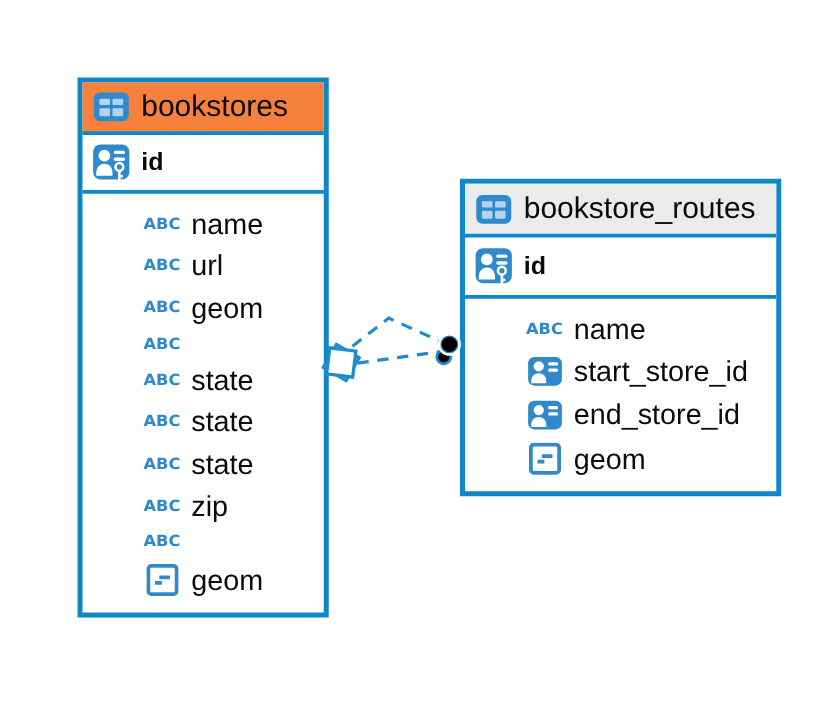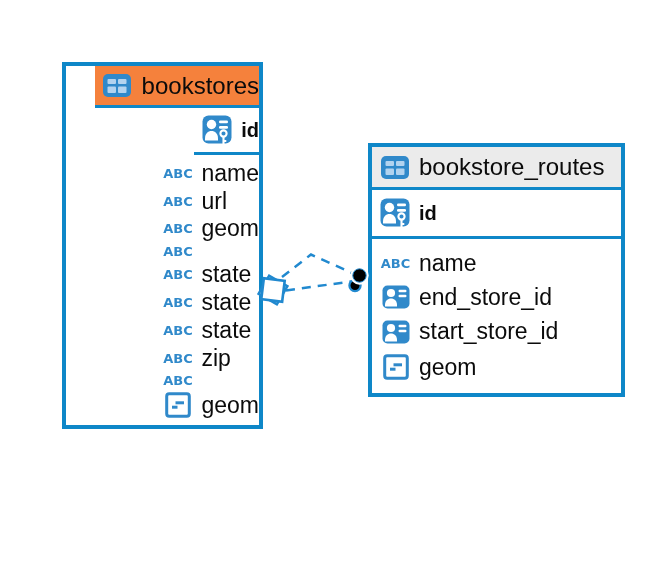--- a/index.html
+++ b/index.html
@@ -13,37 +13,37 @@
   html,body{margin:0;padding:0;}
   body{
     width:654px;height:570px;position:relative;background:#ffffff;
     font-family:"Liberation Sans", sans-serif;color:var(--text);
     overflow:hidden;
   }
   .entity{
     position:absolute;background:#fff;border:4px solid var(--blue);
     box-sizing:border-box;display:flex;flex-direction:column;
   }
-  #tbl-bookstores{left:62px;top:62px;width:201px;height:367px;align-items:flex-end;}
+  #tbl-bookstores{left:62px;top:62px;width:201px;height:432px;}
   #tbl-routes{left:368px;top:143px;width:257px;height:254px;}
   .tbl-header{
     display:flex;align-items:center;gap:9px;padding-left:7px;
     border-bottom:3px solid var(--blue);flex:0 0 auto;box-sizing:border-box;
   }
   #tbl-bookstores .tbl-header{height:42px;background:var(--orange);}
   #tbl-routes .tbl-header{height:43px;background:var(--gray);}
   .tbl-title{font-size:24px;line-height:1;white-space:nowrap;}
   .pk-row{
     display:flex;align-items:center;gap:9px;padding-left:7px;
     border-bottom:3px solid var(--blue);flex:0 0 auto;box-sizing:border-box;
     font-weight:bold;font-size:20px;
   }
   #tbl-bookstores .pk-row{height:47px;}
   #tbl-routes .pk-row{height:49px;}
-  .cols{flex:1 1 auto;display:flex;flex-direction:column;justify-content:space-evenly;padding:2px 0;}
+  .cols{flex:1 1 auto;display:flex;flex-direction:column;justify-content:space-evenly;padding:2px 0;margin-left:40px;}
   .col-row{display:flex;align-items:center;gap:8px;padding-left:8px;font-size:23px;line-height:1;}
   .icon-slot{width:31px;flex:0 0 31px;display:flex;align-items:center;justify-content:center;}
   .abc{
     font-family:"DejaVu Sans", sans-serif;font-weight:900;font-size:13px;
     letter-spacing:0px;color:var(--icon-blue);transform:scaleY(0.95);
   }
   .col-label{white-space:nowrap;}
   svg{display:block;}
   #relation-layer{position:absolute;left:0;top:0;pointer-events:none;}
   .dash{fill:none;stroke:var(--line-blue);stroke-width:2.5;stroke-dasharray:9 7;stroke-linecap:butt;}
@@ -161,33 +161,33 @@
     <div class="col-row">
       <span class="icon-slot">
         <svg width="28" height="24" viewBox="0 0 28 24">
           <rect x="0.5" y="0.5" width="27" height="23" rx="5" fill="#3089ca"></rect>
           <circle cx="9" cy="8" r="4.1" fill="#fff"></circle>
           <path d="M3 20 c0-4.3 2.7-6.5 6-6.5 s6 2.2 6 6.5 v1.5 H3 Z" fill="#fff"></path>
           <rect x="16.5" y="4.8" width="8" height="2.5" rx="1.2" fill="#fff"></rect>
           <rect x="16.5" y="9.8" width="8" height="2.5" rx="1.2" fill="#fff"></rect>
         </svg>
       </span>
-      <span class="col-label">end_store_id</span>
+      <span class="col-label">start_store_id</span>
     </div>
     <div class="col-row">
       <span class="icon-slot">
         <svg width="28" height="24" viewBox="0 0 28 24">
           <rect x="0.5" y="0.5" width="27" height="23" rx="5" fill="#3089ca"></rect>
           <circle cx="9" cy="8" r="4.1" fill="#fff"></circle>
           <path d="M3 20 c0-4.3 2.7-6.5 6-6.5 s6 2.2 6 6.5 v1.5 H3 Z" fill="#fff"></path>
           <rect x="16.5" y="4.8" width="8" height="2.5" rx="1.2" fill="#fff"></rect>
           <rect x="16.5" y="9.8" width="8" height="2.5" rx="1.2" fill="#fff"></rect>
         </svg>
       </span>
-      <span class="col-label">start_store_id</span>
+      <span class="col-label">end_store_id</span>
     </div>
     <div class="col-row">
       <span class="icon-slot">
         <svg width="26" height="26" viewBox="0 0 26 26">
           <rect x="1.7" y="1.7" width="22.6" height="22.6" rx="2.5" fill="none" stroke="#3089ca" stroke-width="3"></rect>
           <path d="M10.5 10.8 H19" stroke="#3089ca" stroke-width="3" fill="none"></path>
           <path d="M7 15.2 H12.5" stroke="#3089ca" stroke-width="3" fill="none"></path>
         </svg>
       </span>
       <span class="col-label">geom</span>

